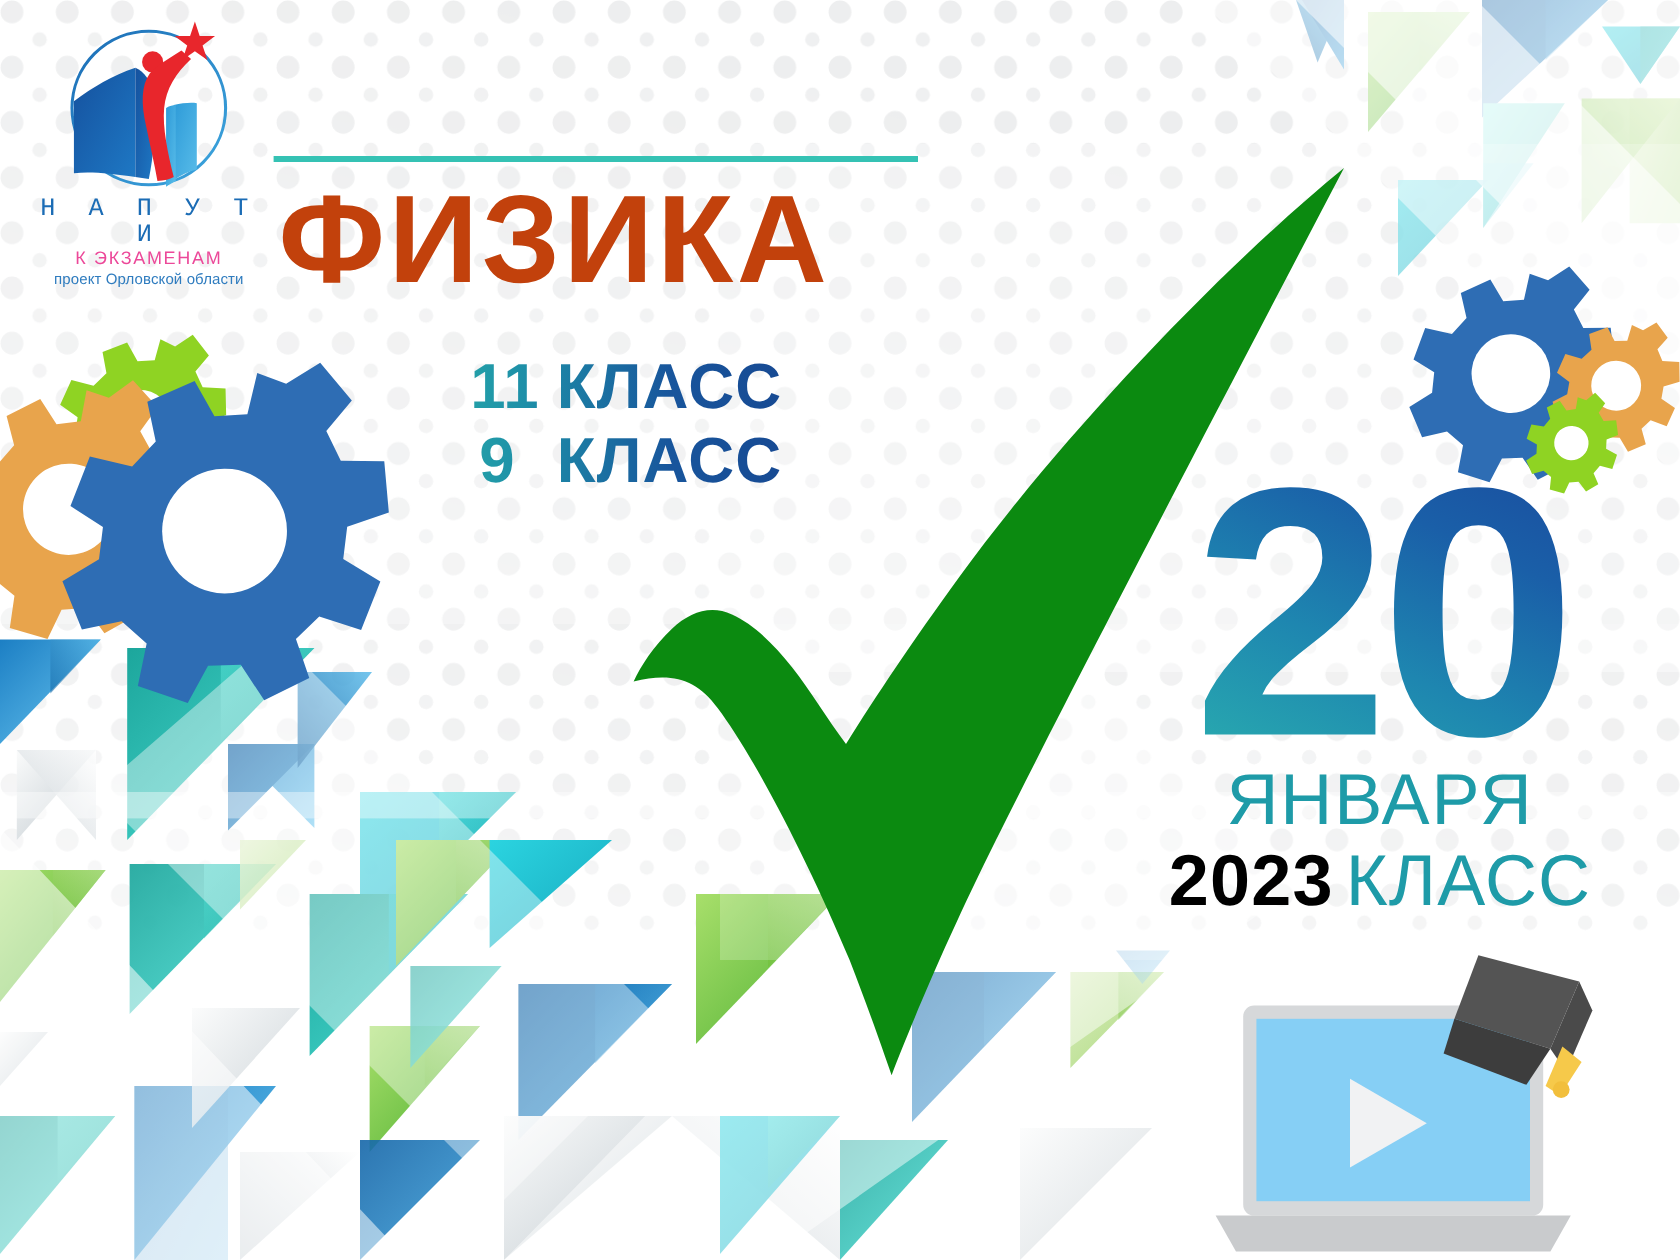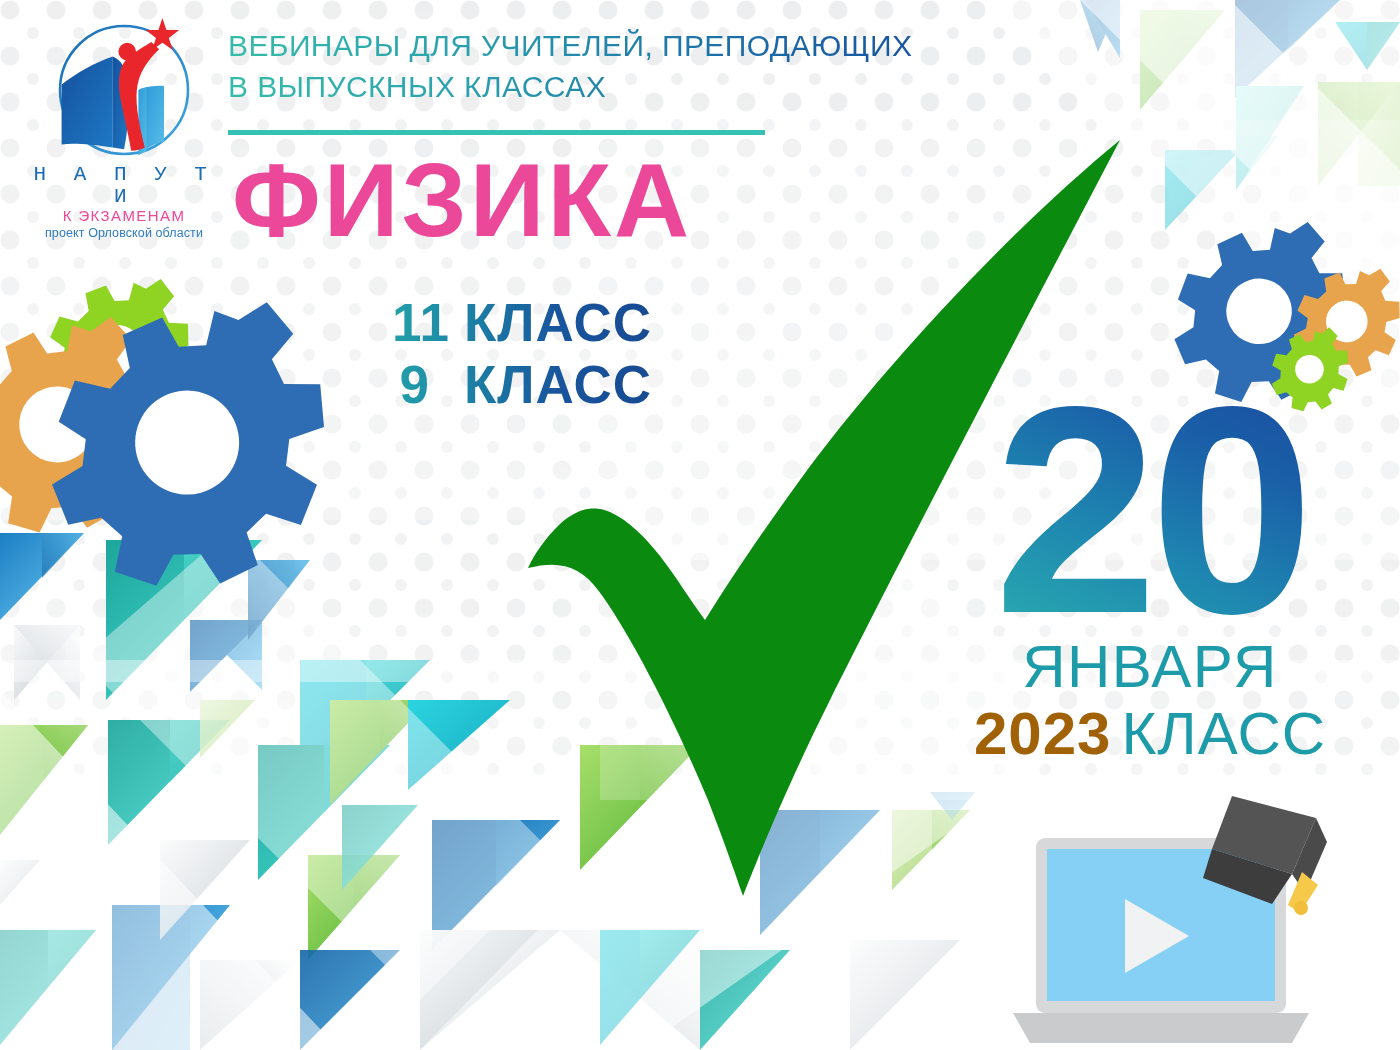--- a/index.html
+++ b/index.html
@@ -53,21 +53,21 @@
   }
   #hdr-divider{
     position:absolute; left:228px; top:130px;
     width:537px; height:5px; background:#35C2B4;
   }
 
   
   #subject{
     position:absolute; left:232px; top:148px;
     font-size:104px; font-weight:700; letter-spacing:3px;
-    color:#ec4899; line-height:1;
+    color:#c2410c; line-height:1;
   }
 
   
   #grades{
     position:absolute; left:322px; top:292px;
     width:330px; text-align:right;
   }
   .grade-row{
     font-size:53px; font-weight:700; line-height:62px;
     letter-spacing:1px; white-space:nowrap;
@@ -91,21 +91,21 @@
     color:transparent; -webkit-text-fill-color:transparent;
   }
   #date-month{
     font-size:60px; font-weight:400; letter-spacing:1.5px;
     color:#1E9BA8; line-height:1.05; margin-top:2px;
   }
   #date-year-row{
     font-size:60px; line-height:1.05; letter-spacing:1px;
     margin-top:4px; white-space:nowrap;
   }
-  #date-year{ font-weight:700; color:#a16207; }
+  #date-year{ font-weight:700; color:#000000; }
   #date-god{ font-weight:400; color:#1E9BA8; margin-left:10px; }
 </style>
 </head>
 <body>
 
 <div id="poster">
 
   <svg class="layer" viewBox="0 0 1400 1050" preserveAspectRatio="none">
     <defs>
       <linearGradient id="gGreen1" x1="0" y1="0" x2="1" y2="1">
@@ -418,24 +418,20 @@
                C118,80 128,64 144,49 L134,40
                C118,50 107,57 101,64 Z" fill="#E8262C"></path>
       <path d="M148,10 L153,25 L169,25 L156,35 L161,50 L148,41 L135,50 L140,35
                L127,25 L143,25 Z" fill="#E8262C"></path>
     </svg>
     <div class="logo-line1">Н А  П У Т И</div>
     <div class="logo-line2">К ЭКЗАМЕНАМ</div>
     <div class="logo-sub">проект Орловской области</div>
   </div>
 
-  <div id="header-text">
-    <div class="hdr-line">ВЕБИНАРЫ ДЛЯ УЧИТЕЛЕЙ, ПРЕПОДАЮЩИХ</div>
-    <div class="hdr-line">В ВЫПУСКНЫХ КЛАССАХ</div>
-  </div>
   <div id="hdr-divider"></div>
 
   <div id="subject">ФИЗИКА</div>
 
   <div id="grades">
     <div class="grade-row">
       <span class="num">11</span><span>КЛАСС</span>
     </div>
     <div class="grade-row second">
       <span class="num">9</span><span>КЛАСС</span>

